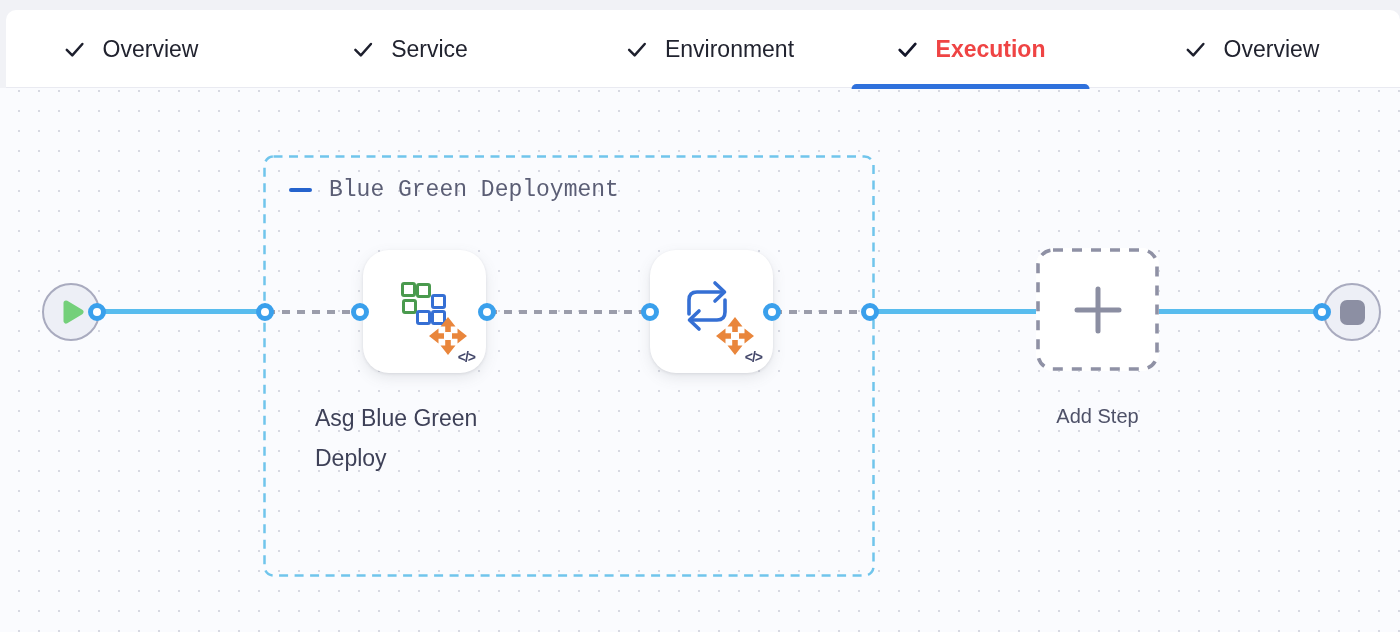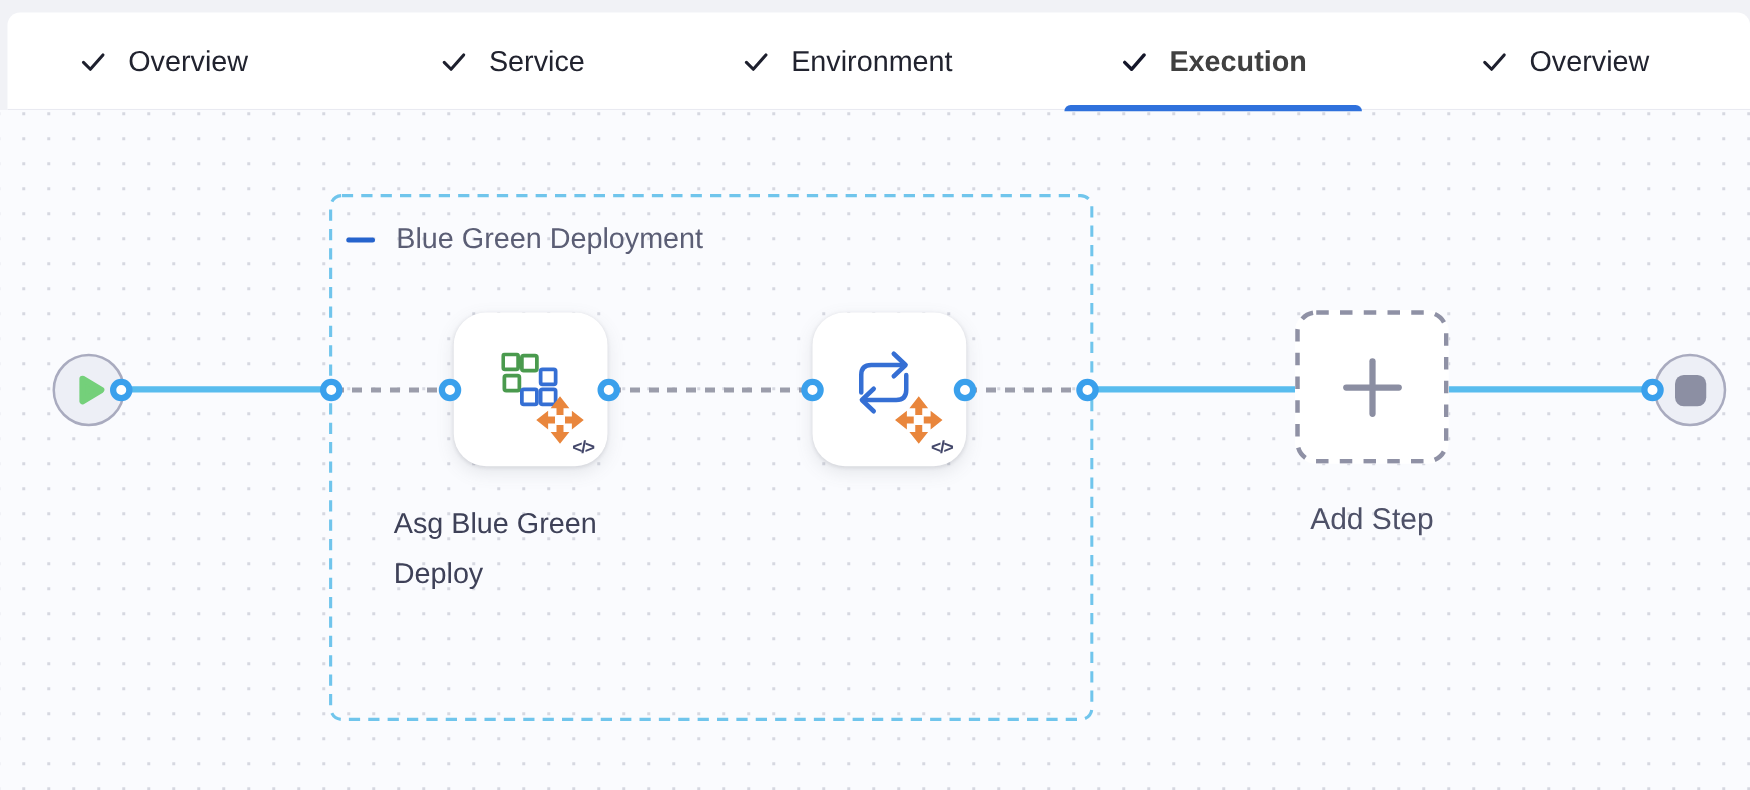--- a/index.html
+++ b/index.html
@@ -19,21 +19,21 @@
     z-index:5;
   }
   .tab {
     position:absolute; top:0; height:78px;
     display:flex; align-items:center; gap:17px;
     transform:translateX(-50%);
     cursor:pointer;
     font-size:23px; color:#21232f;
   }
   .tab .check-icon { width:22px; height:22px; display:block; }
-  .tab.active { font-weight:bold; color:#404040; }
+  .tab.active { font-weight:bold; color:#ef4444; }
   .tab-underline {
     position:absolute; bottom:-1px; left:50%; transform:translateX(-50%);
     width:238px; height:5px; border-radius:5px 5px 0 0;
     background:#2f71dc;
   }
 
   
   .canvas {
     position:absolute; left:0; top:88px; width:1400px; height:544px;
     background-color:#fafbfe;
@@ -60,22 +60,22 @@
   
   .terminal {
     position:absolute; top:195px; width:58px; height:58px;
     border-radius:50%; background:#edeff6; border:2px solid #a9abbf;
     display:flex; align-items:center; justify-content:center; z-index:3;
   }
 
   
   .group-border { position:absolute; left:263px; top:67px; z-index:1; }
   .group-head {
-    position:absolute; left:276px; top:89px; z-index:4;
-    display:flex; align-items:flex-end; gap:17px;
+    position:absolute; left:288px; top:89px; z-index:4;
+    display:flex; align-items:center; gap:17px;font-family:Liberation Mono, monospace;
   }
   .collapse-btn {
     width:24px; height:24px; display:flex; align-items:center; justify-content:center;
     cursor:pointer;
   }
   .collapse-btn .bar { width:23px; height:4.5px; border-radius:3px; background:#2563cd; }
   .group-label { font-size:23px; color:#5b5e75; }
 
   
   .step-node {
@@ -97,40 +97,40 @@
 
   
   .add-node {
     position:absolute; left:1036px; top:160px; width:123px; height:123px;
     background:#ffffff; border-radius:17px; z-index:4; cursor:pointer;
   }
   .add-node svg.frame { position:absolute; left:0; top:0; }
   .add-node .plus { position:absolute; left:50%; top:50%; transform:translate(-50%,-50%); }
   .add-label {
     position:absolute; left:1036px; top:308px; width:123px; z-index:3;
-    text-align:center; font-size:24px; line-height:40px; color:#4e5168;
+    text-align:center; font-size:20px; line-height:40px; color:#4e5168;
   }
 </style>
 </head>
 <body>
 
 <nav class="tabbar">
   <div class="tab" style="left:125px">
     <svg class="check-icon" viewBox="0 0 24 24" fill="none" stroke="#1e202e" stroke-width="2.7" stroke-linecap="round" stroke-linejoin="round">
         <polyline points="3.5,13 9.5,19 20.5,6.5"></polyline>
       </svg>
     <span>Overview</span>
   </div>
   <div class="tab" style="left:404px">
     <svg class="check-icon" viewBox="0 0 24 24" fill="none" stroke="#1e202e" stroke-width="2.7" stroke-linecap="round" stroke-linejoin="round">
         <polyline points="3.5,13 9.5,19 20.5,6.5"></polyline>
       </svg>
     <span>Service</span>
   </div>
-  <div class="tab" style="left:672px">
+  <div class="tab" style="left:704px">
     <svg class="check-icon" viewBox="0 0 24 24" fill="none" stroke="#1e202e" stroke-width="2.7" stroke-linecap="round" stroke-linejoin="round">
         <polyline points="3.5,13 9.5,19 20.5,6.5"></polyline>
       </svg>
     <span>Environment</span>
   </div>
   <div class="tab active" style="left:965px">
     <svg class="check-icon" viewBox="0 0 24 24" fill="none" stroke="#15172a" stroke-width="3" stroke-linecap="round" stroke-linejoin="round">
         <polyline points="3.5,13 9.5,19 20.5,6.5"></polyline>
       </svg>
     <span>Execution</span>

